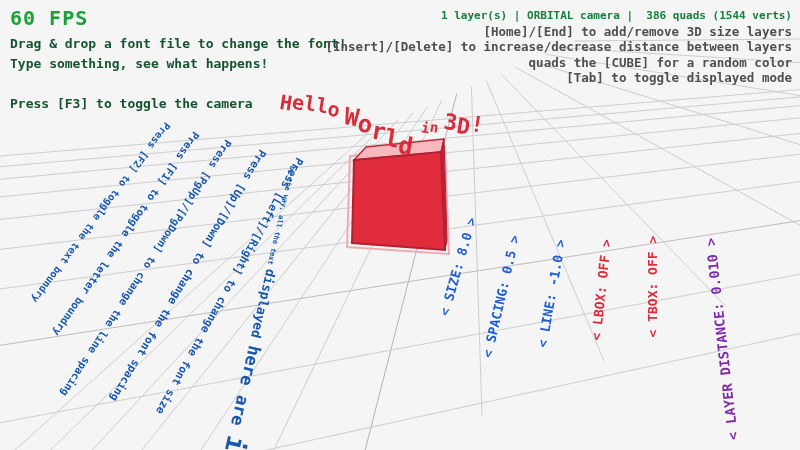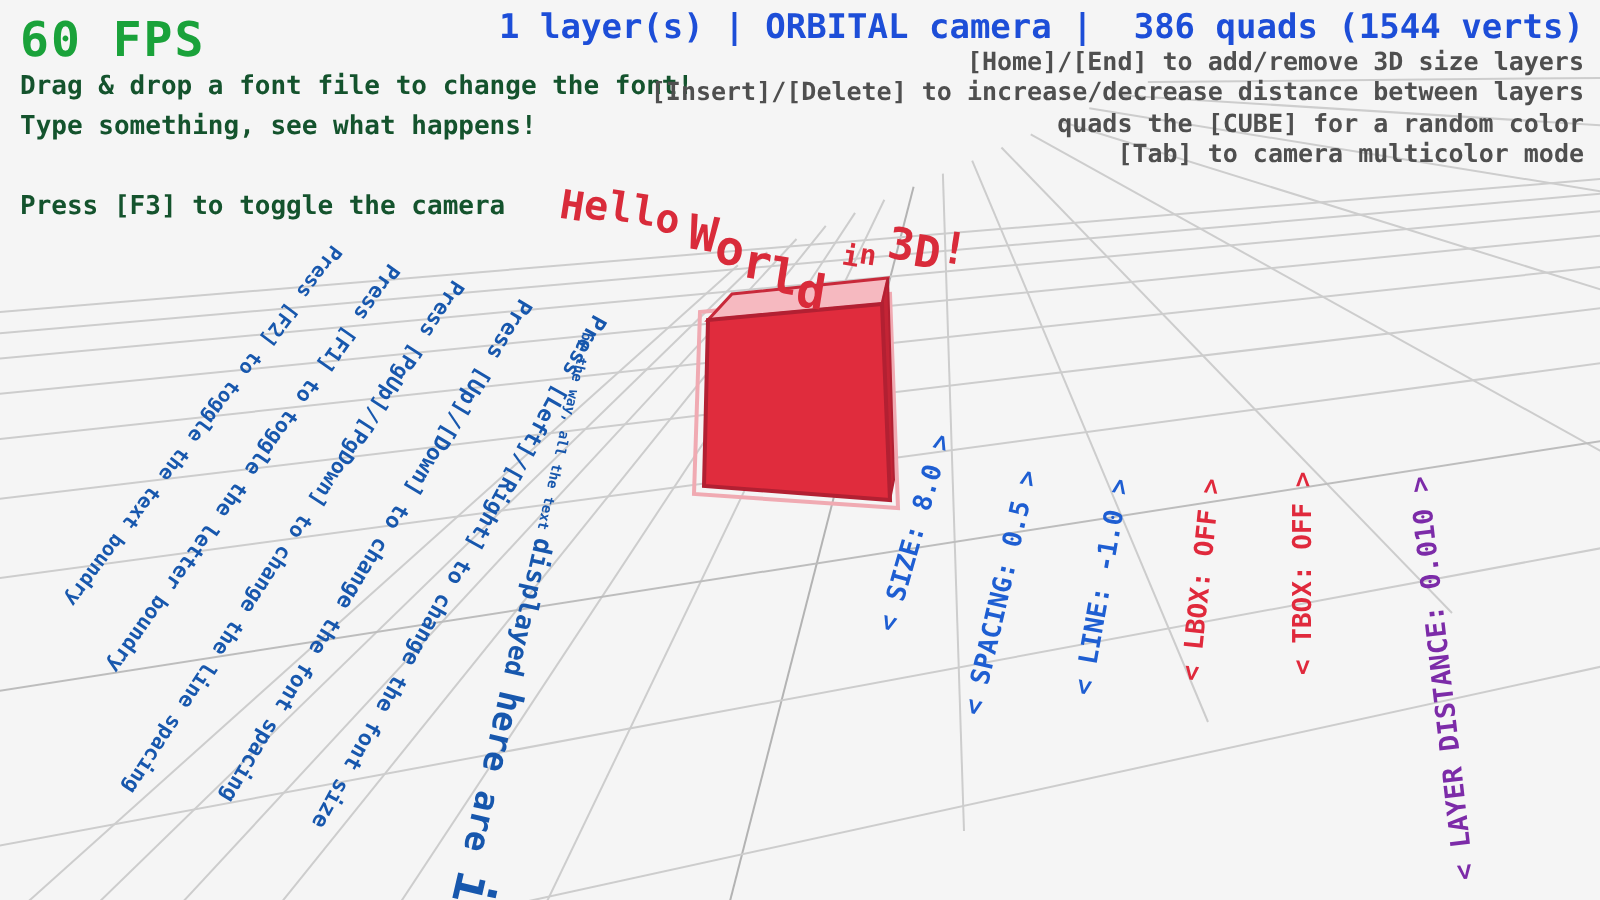--- a/index.html
+++ b/index.html
@@ -8,35 +8,35 @@
     position:relative; width:800px; height:450px;
     background:#f5f5f5;
     font-family:"DejaVu Sans Mono", monospace;
     overflow:hidden;
   }
   svg.scene { position:absolute; left:0; top:0; width:800px; height:450px; }
 
   
   .hud-fps {
     position:absolute; left:10px; top:6px;
-    font-size:24px; font-weight:bold; letter-spacing:1px;
+    font-size:20px; font-weight:bold; letter-spacing:1px;
     color:#1aa23a;
   }
   .hud-left {
     position:absolute; left:10px; top:34px;
     font-size:13px; font-weight:bold; color:#14532d; line-height:20px;
     white-space:pre;
   }
   .hud-left .gap { display:block; height:20px; }
   .hud-right {
     position:absolute; right:8px; top:7px; text-align:right;
     font-size:12.5px; font-weight:bold; line-height:15.5px; color:#4f4f4f;
     white-space:pre;
   }
-  .hud-right .status { color:#1d4ed8; font-size:17px; }
+  .hud-right .status { color:#15803d; font-size:11px; }
 
   
   .f3d { position:absolute; transform-origin:0 50%; white-space:pre; font-weight:bold; }
   .instr { color:#1757ad; font-size:11px; }
   .i0 { left:168px; top:118px; transform:rotate(127deg); font-size:10px; }
   .i1 { left:197px; top:127px; transform:rotate(125deg); font-size:10.5px; }
   .i2 { left:229px; top:135px; transform:rotate(123deg); font-size:10.5px; }
   .i3 { left:263px; top:144px; transform:rotate(121deg); font-size:11px; }
   .i4 { left:300px; top:152px; transform:rotate(119deg); font-size:11px; }
 
@@ -130,15 +130,15 @@
 
   <div class="hud-fps">60 FPS</div>
   <div class="hud-left"><span>Drag &amp; drop a font file to change the font!</span>
 <span>Type something, see what happens!</span>
 <span class="gap"></span><span>Press [F3] to toggle the camera</span></div>
 
   <div class="hud-right"><span class="status">1 layer(s) | ORBITAL camera |  386 quads (1544 verts)</span>
 <span>[Home]/[End] to add/remove 3D size layers</span>
 <span>[Insert]/[Delete] to increase/decrease distance between layers</span>
 <span>quads the [CUBE] for a random color</span>
-<span>[Tab] to camera multicolor mode</span></div>
+<span>[Tab] to toggle displayed mode</span></div>
 
 </div>
 
 </body></html>

